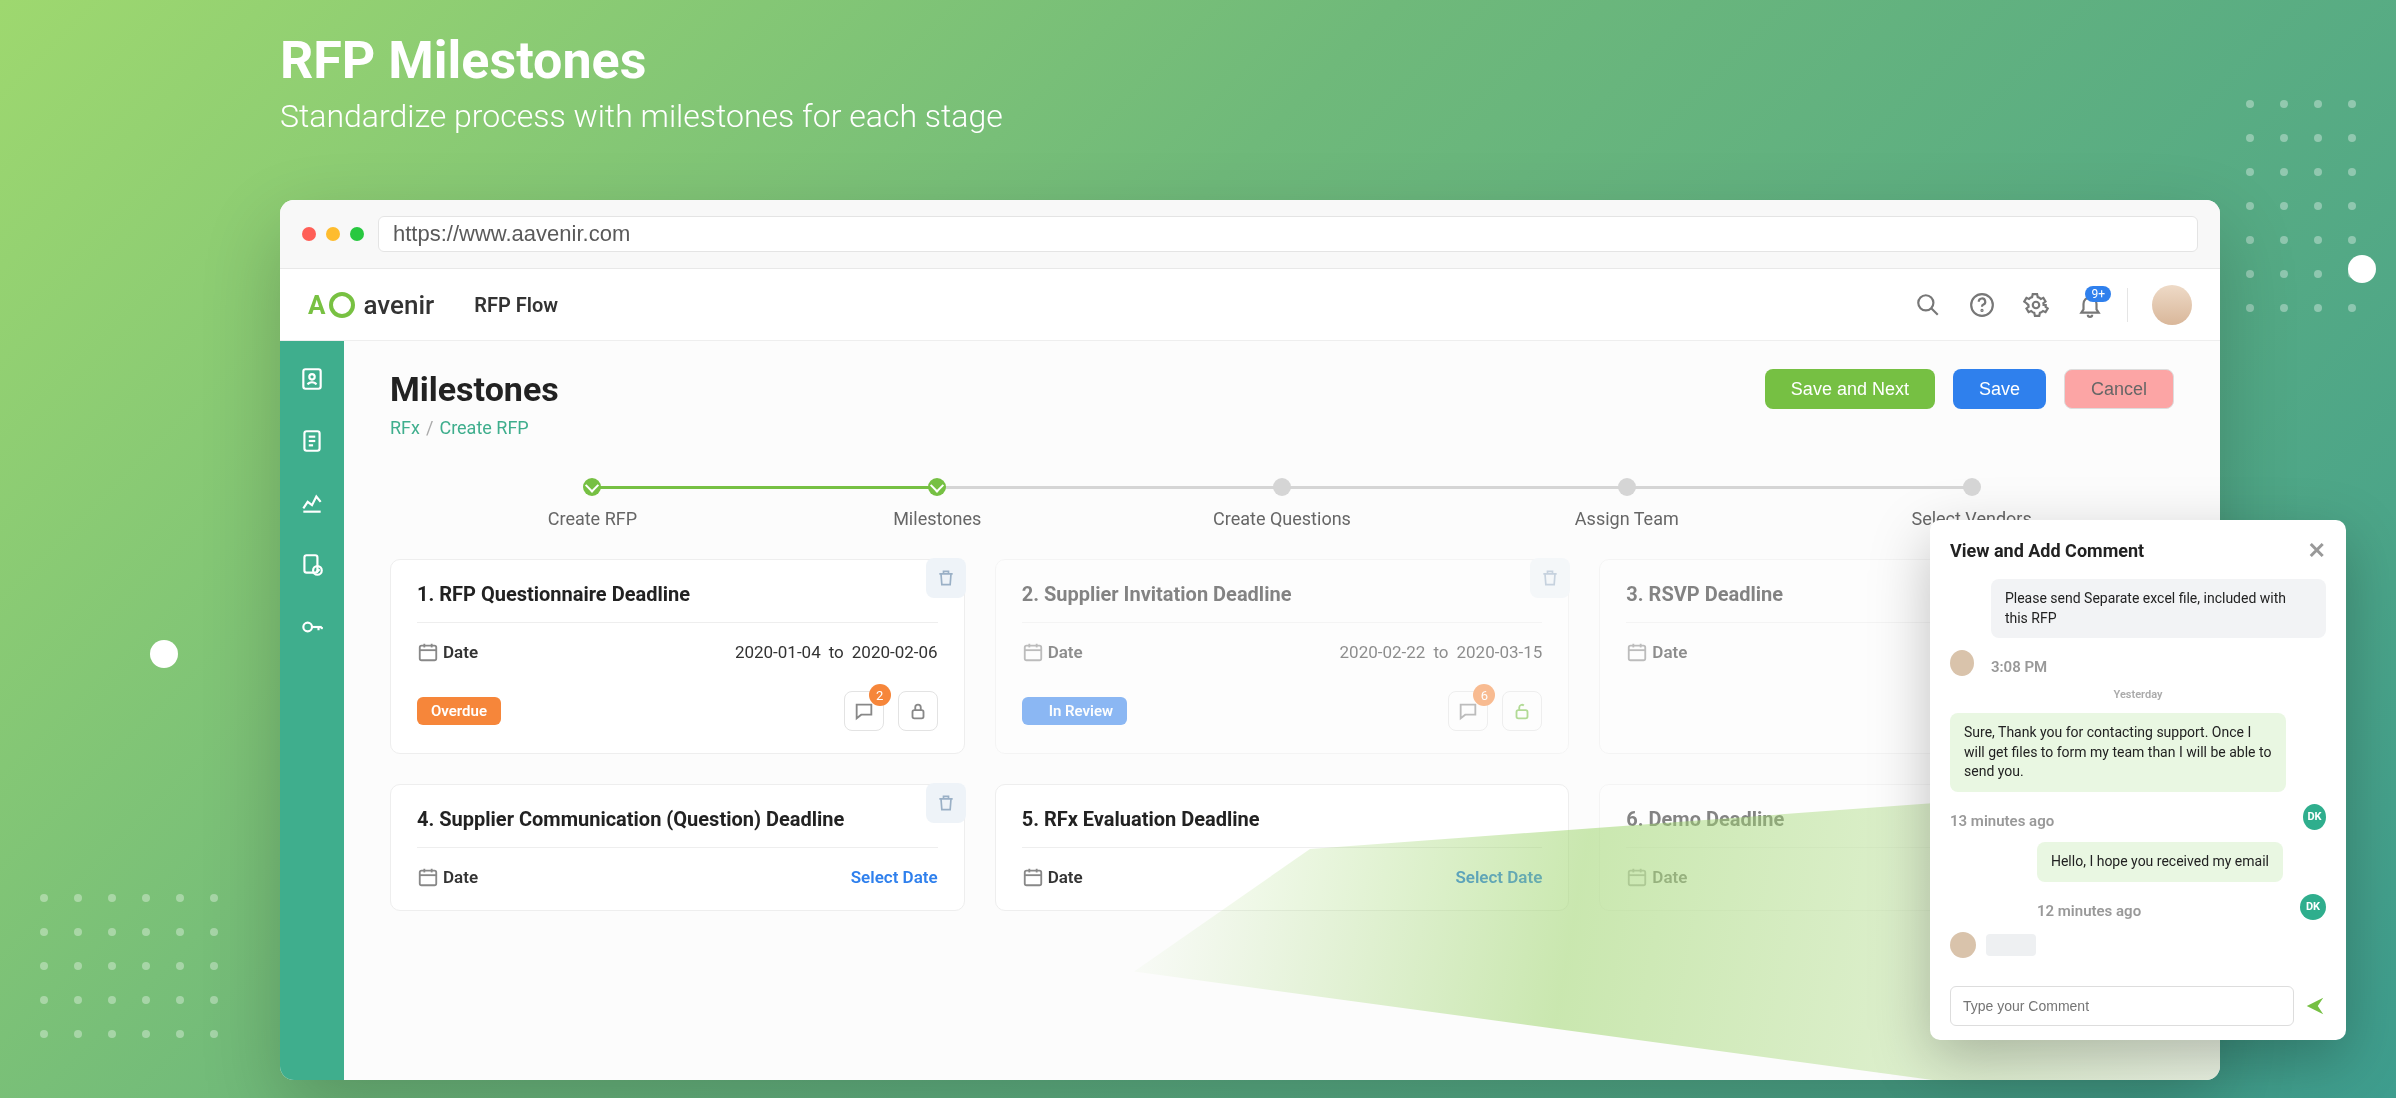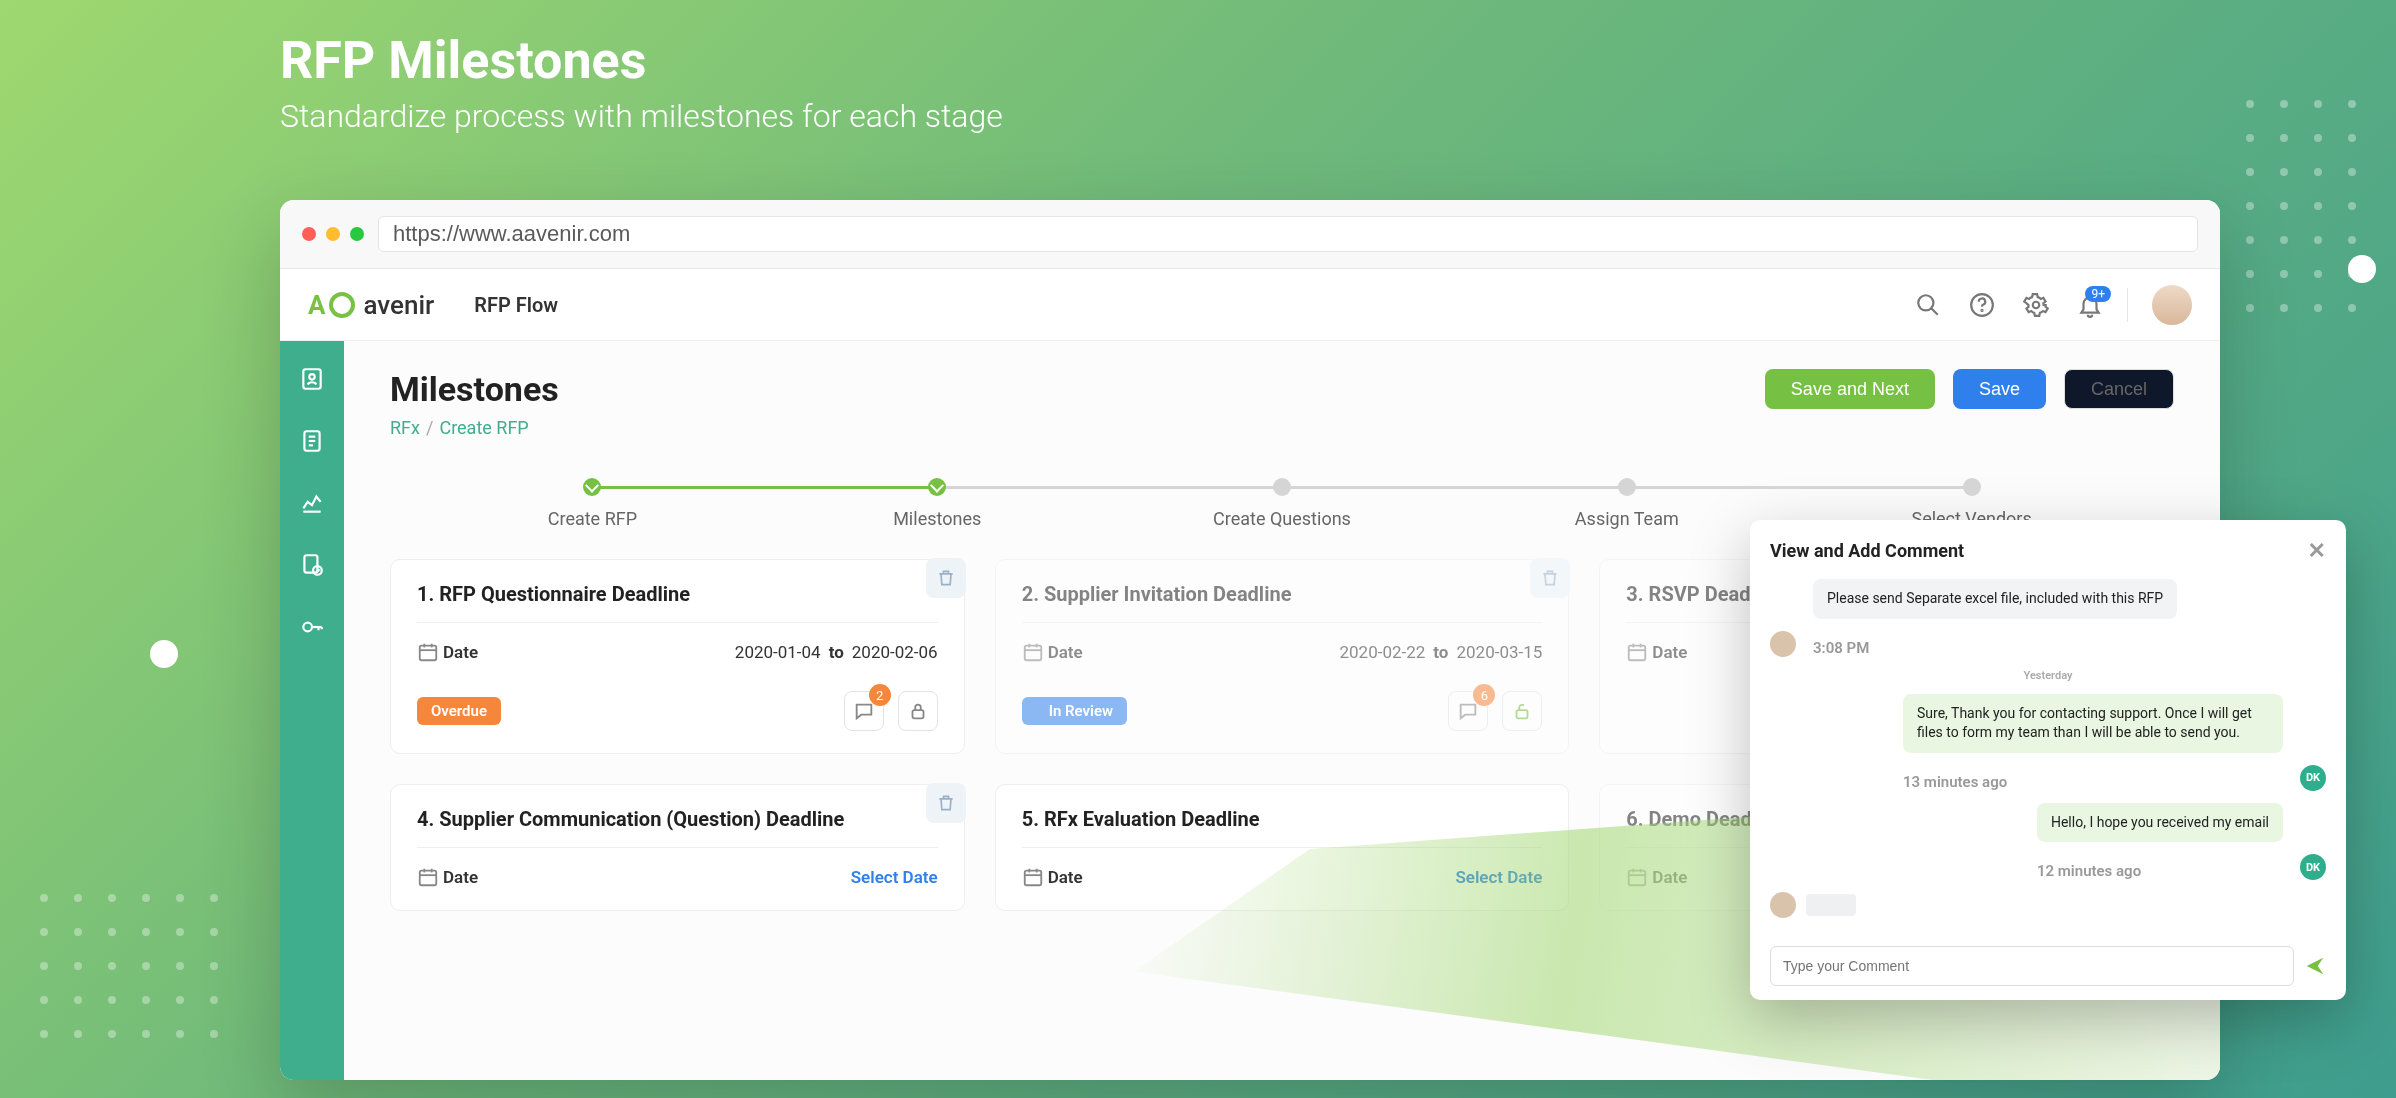--- a/index.html
+++ b/index.html
@@ -58,21 +58,21 @@
 
   .main { flex:1; padding:28px 46px; overflow:hidden; background:#fcfcfc; position:relative;}
   .page-header { display:flex; align-items:flex-start; }
   .page-title { font-size:34px; font-weight:700; color:#222; }
   .crumbs { margin-top:8px; font-size:18px; color:#3fae8d; }
   .crumbs .sep { color:#aaa; margin:0 6px;}
   .hdr-actions { margin-left:auto; display:flex; gap:18px; }
   .btn { height:40px; padding:0 26px; border-radius:8px; border:none; font-size:18px; cursor:pointer; }
   .btn.green { background:#76c043; color:#fff; }
   .btn.blue  { background:#2f80ed; color:#fff; }
-  .btn.ghost { background:#0f172a; border:1px solid #ddd; color:#666;}
+  .btn.ghost { background:#fca5a5; border:1px solid #ddd; color:#666;}
 
   
   .stepper { display:flex; align-items:center; margin:40px 30px 10px; }
   .step { flex:1; text-align:center; position:relative; color:#666; font-size:18px; }
   .step .dot { width:18px; height:18px; border-radius:50%; background:#d5d5d5; margin:0 auto 12px; position:relative; z-index:2;}
   .step.done .dot { background:#76c043; }
   .step.done .dot::after{content:""; position:absolute; inset:4px; border:2px solid #fff; border-top:none; border-right:none; transform:rotate(-45deg) translate(1px,-1px);}
   .step-line { position:absolute; top:8px; left:50%; right:-50%; height:3px; background:#d5d5d5; z-index:1;}
   .step:last-child .step-line { display:none;}
   .step.done .step-line { background:#76c043;}
@@ -80,38 +80,38 @@
   
   .card-grid { display:grid; grid-template-columns:repeat(3,1fr); gap:30px; margin-top:30px;}
   .card { background:#fff; border:1px solid #eee; border-radius:10px; padding:22px 26px; position:relative;}
   .card .trash { position:absolute; top:-2px; right:-2px; width:40px; height:40px; background:#eef3f8; border-radius:8px; display:flex; align-items:center; justify-content:center;}
   .card .trash svg { width:20px; height:20px; stroke:#9ab0c6; fill:none; stroke-width:2;}
   .card h4 { font-size:20px; font-weight:700; color:#222; padding-bottom:16px; border-bottom:1px solid #eee;}
   .date-row { display:flex; align-items:center; margin-top:18px; font-size:17px; color:#333;}
   .date-row .lbl { display:flex; align-items:center; gap:4px; font-weight:600;}
   .date-row .cal { width:22px; height:22px; stroke:#888; fill:none; stroke-width:2;}
   .date-row .vals { margin-left:auto; }
-  .date-row .to { font-weight:700; margin:8px 8px;}
+  .date-row .to { font-weight:400; margin:8px 8px;}
   .select-date { color:#2f80ed; font-weight:600; cursor:pointer;}
   .card-footer { display:flex; align-items:center; margin-top:28px; gap:14px;}
   .status { padding:5px 14px; border-radius:6px; font-size:15px; color:#fff; font-weight:600;}
   .status.overdue { background:#f6863a; }
   .status.inreview { background:#2f80ed;padding-left:27px; }
   .footer-spacer { flex:1; }
   .mini-icon { width:40px; height:40px; border:1px solid #e3e3e3; border-radius:8px; display:flex; align-items:center; justify-content:center; position:relative; cursor:pointer;}
   .mini-icon svg { width:22px; height:22px; stroke:#888; fill:none; stroke-width:2;}
   .comment-badge { position:absolute; top:-8px; right:-8px; width:22px; height:22px; border-radius:50%; background:#f6863a; color:#fff; font-size:13px; display:flex; align-items:center; justify-content:center;}
   .lock-open svg { stroke:#76c043; }
   .card.faded { opacity:.55; }
 
   
   .beam { position:absolute; top:440px; left:790px; width:1100px; height:340px; background:linear-gradient(100deg, rgba(160,214,112,0) 0%, rgba(160,214,112,.55) 40%, rgba(160,214,112,.15) 100%); clip-path:polygon(16% 20%, 100% 0, 100% 100%, 0 56%); pointer-events:none;}
 
   
-  .comment-panel { position:absolute; top:520px; right:50px; width:596px; background:#fff; border-radius:10px; box-shadow:0 20px 60px rgba(0,0,0,0.25); padding:18px 20px 14px;}
+  .comment-panel { position:absolute; top:520px; right:50px; width:416px; background:#fff; border-radius:10px; box-shadow:0 20px 60px rgba(0,0,0,0.25); padding:18px 20px 14px;}
   .cp-header { display:flex; align-items:center; font-weight:700; font-size:18px; color:#222;}
   .cp-close { margin-left:auto; cursor:pointer; color:#999; font-size:22px;}
   .cp-body { margin-top:16px; display:flex; flex-direction:column; gap:12px; }
   .msg-row { display:flex; gap:17px; align-items:flex-end;}
   .msg-row.right { justify-content:flex-end; }
   .msg-bubble { max-width:380px; border-radius:8px; padding:10px 14px; font-size:14px; color:#222; line-height:1.4;}
   .msg-bubble.grey { background:#f2f3f5; }
   .msg-bubble.green { background:#e9f7e2; }
   .msg-time { font-size:15px; color:#999; margin-top:20px; font-weight:600;}
   .msg-avatar { width:26px; height:26px; border-radius:50%; background:#d9c3ab;}

